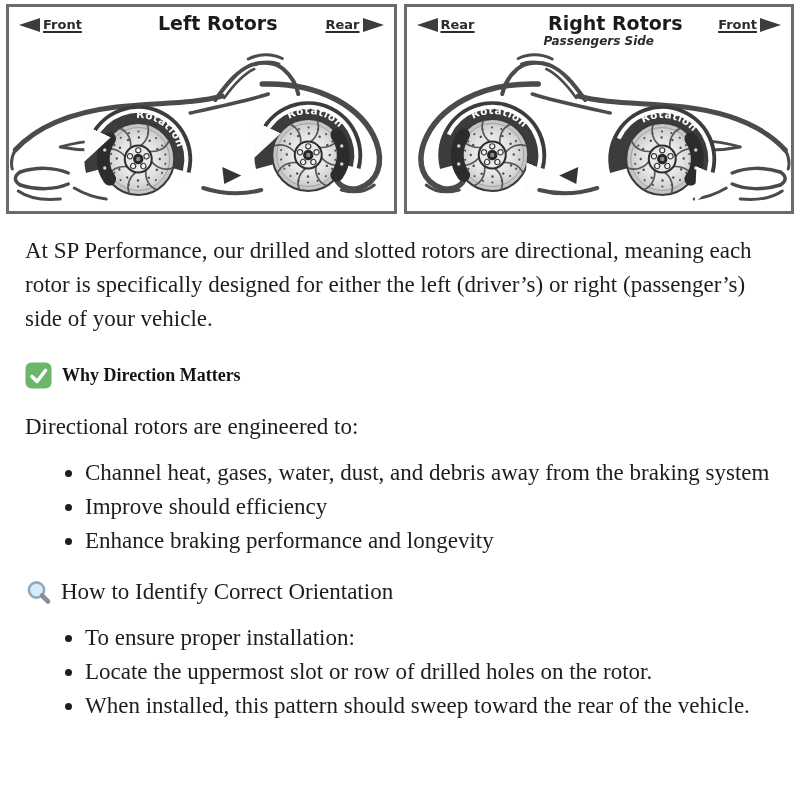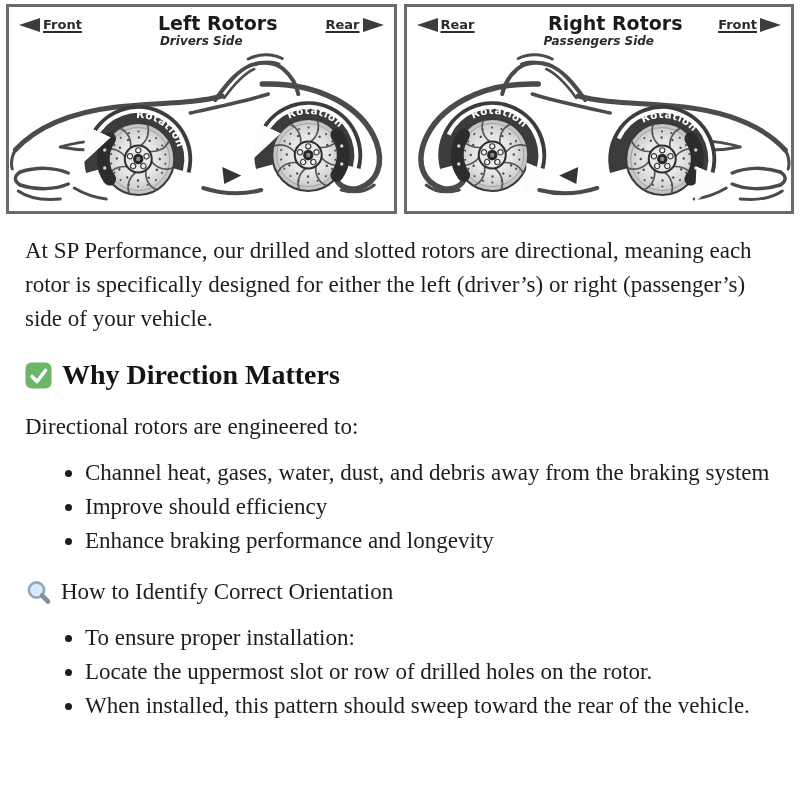--- a/index.html
+++ b/index.html
@@ -39,21 +39,21 @@
   .car-svg { width: 100%; height: 158px; display: block; flex: none; }
   .rot-text {
     font-family: "DejaVu Sans", sans-serif; font-weight: bold; font-size: 10.5px;
     fill: #fdfdfd; letter-spacing: 0.6px;
   }
 
   
   .article { padding: 10px 28px 0 25px; font-size: 23px; line-height: 34px; }
   .intro { margin: 10px 0 0 0; max-width: 730px; }
   .h-why {
-    margin: 22px 0 0 0; font-size: 28px; font-weight: bold; line-height: 34px;
+    margin: 22px 0 0 0; font-size: 18px; font-weight: bold; line-height: 34px;
     display: flex; align-items: center; gap: 10px; color: #141414;
   }
   .lead { margin: 18px 0 0 0; }
   ul.bullets { margin: 12px 0 0 0; padding-left: 60px; max-width: 747px; }
   ul.bullets li { line-height: 34px; }
   ul.bullets li::marker { color: #1d1d1d; }
   .h-identify {
     margin: 17px 0 0 0; font-size: 23px; font-weight: normal; line-height: 34px;
     display: flex; align-items: center; gap: 9px; color: #1d1d1d;
   }
@@ -145,21 +145,20 @@
   <div class="diagram">
 
     <div class="panel">
       <div class="panel-header">
         <div class="dir-label left">
           <span class="tri tri-left"></span>
           <span class="dir-text">Front</span>
         </div>
         <div class="panel-title-block">
           <div class="panel-title">Left Rotors</div>
-          <div class="panel-subtitle">Drivers Side</div>
         </div>
         <div class="dir-label right">
           <span class="dir-text">Rear</span>
           <span class="tri tri-right"></span>
         </div>
       </div>
       <svg class="car-svg" viewBox="0 0 382 158">
         <use href="#carLeft"></use>
         <g>
           <path d="M 84.5,85.7 A 48 48 0 0 1 171.5,126.3" fill="none" stroke="#fdfdfd" stroke-width="4" marker-start="url(#arrW)"></path>

